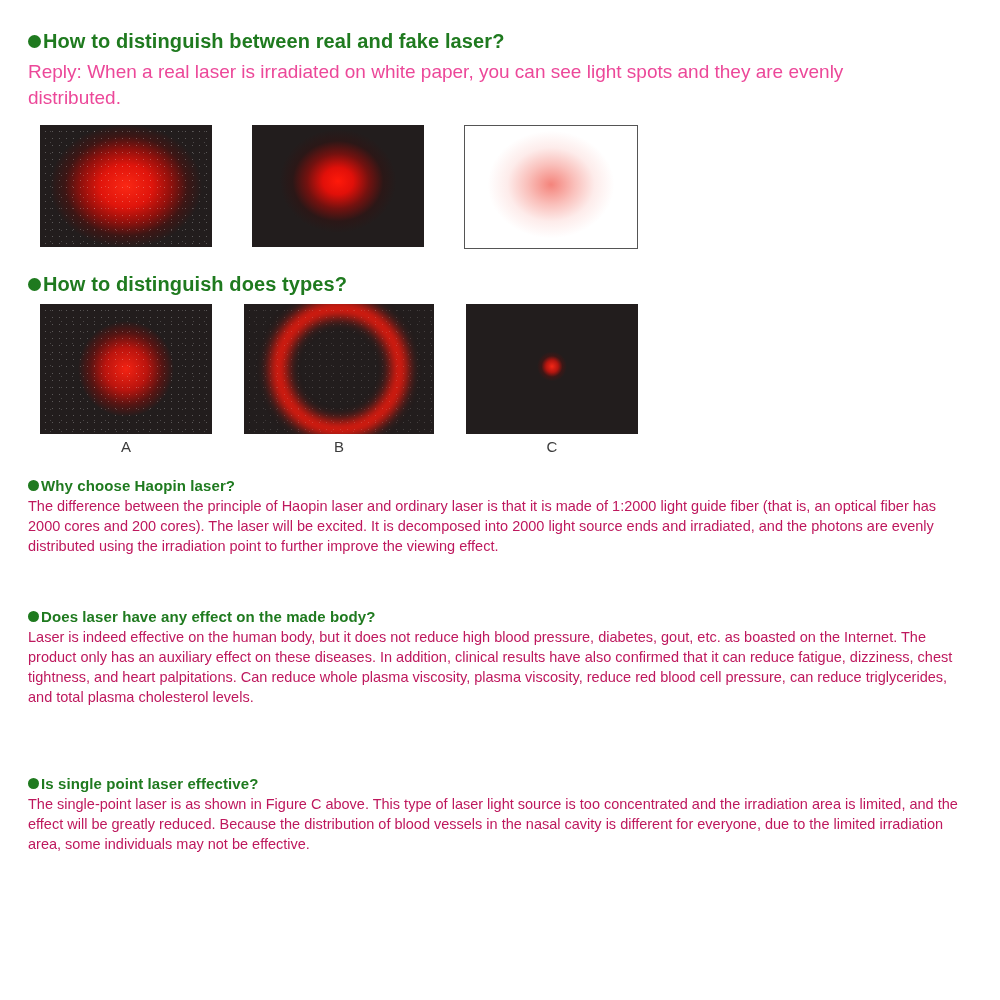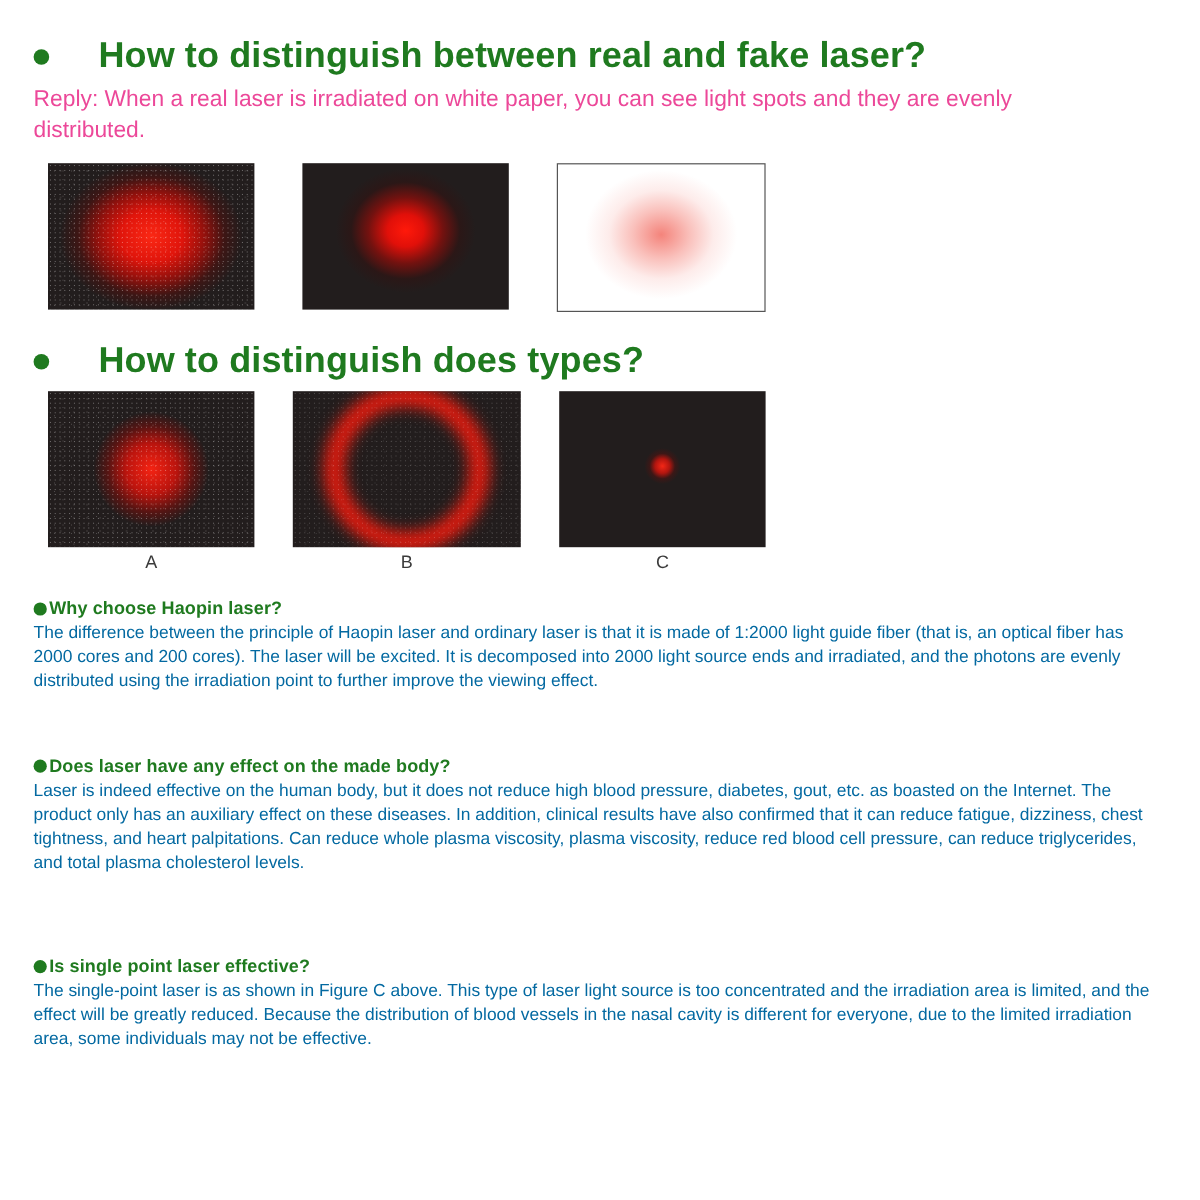--- a/index.html
+++ b/index.html
@@ -32,35 +32,35 @@
   }
   .bullet {
     width: 11px;
     height: 11px;
     border-radius: 50%;
     background: #1f7a1f;
     display: inline-block;
     flex: 0 0 auto;
     margin-right: 2px;
   }
-  .q-heading.big { font-size: 30px; margin: 0 0 6px 0; gap: 39px; }
+  .q-heading.big { font-size: 20px; margin: 0 0 6px 0; }
   .q-heading.big .bullet { width: 13px; height: 13px; }
   .q-heading.small { font-size: 15px; margin: 0 0 2px 0; align-items: center; }
 
   .reply {
     font-size: 19px;
     line-height: 26px;
     color: #ec4899;
     margin: 0 0 14px 0;
     max-width: 880px;
   }
   .body-text {
     font-size: 14.5px;
     line-height: 20px;
-    color: #0369a1;
+    color: #be185d;
     margin: 0;
     max-width: 960px;
   }
 
   
   .img-row {
     display: flex;
     align-items: flex-start;
   }
   .img-cell { position: relative; }

